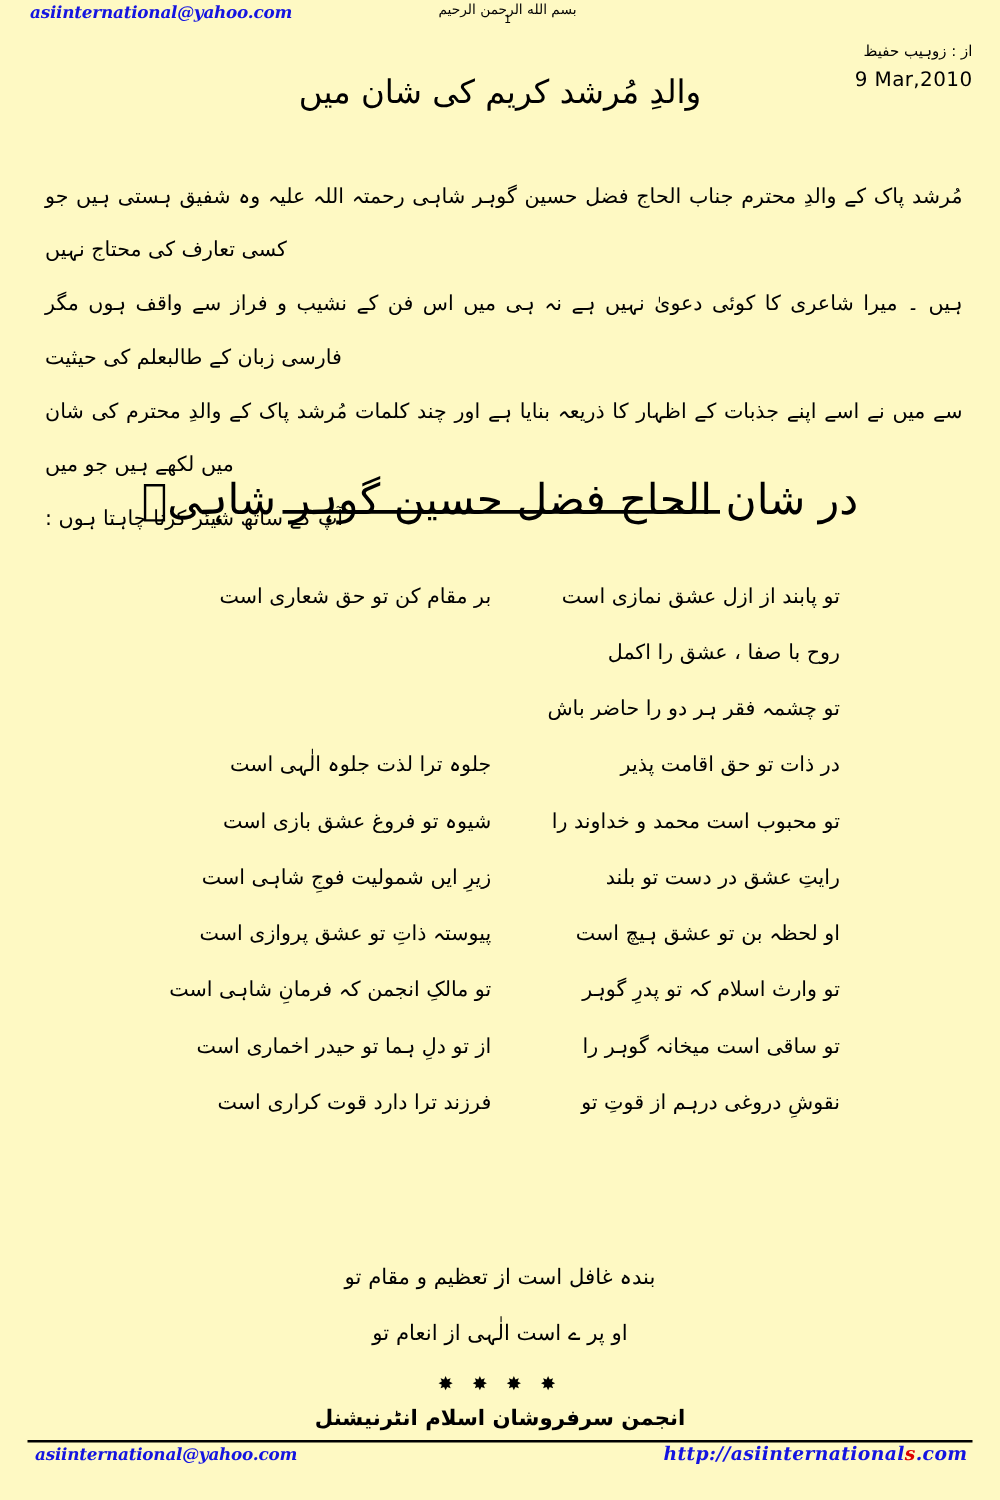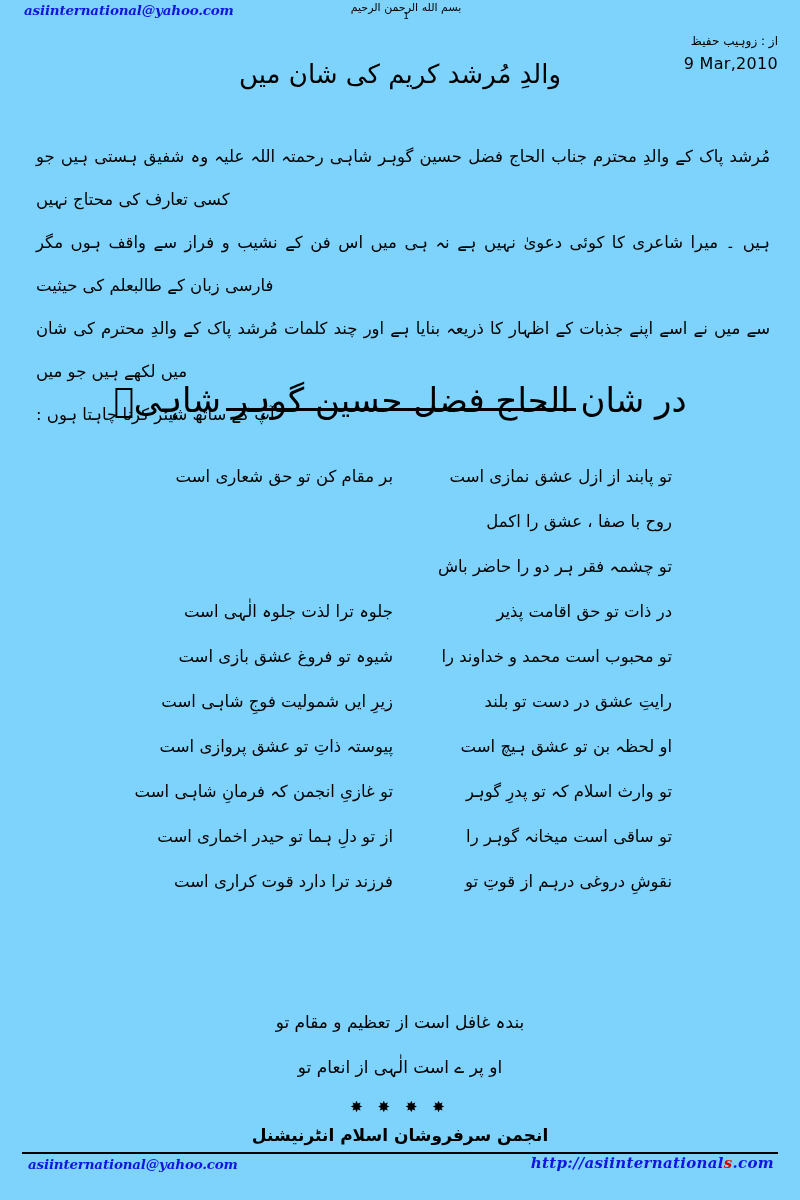--- a/index.html
+++ b/index.html
@@ -12,21 +12,21 @@
     height: 1200px;
     position: relative;
     font-family: "DejaVu Sans", sans-serif;
     color: #000000;
     overflow: hidden;
   }
 
   .page {
     position: absolute;
     inset: 0;
-    background: #7dd3fc;
+    background: #fef9c3;
   }
 
   
   .rtl {
     direction: rtl;
     unicode-bidi: bidi-override;
   }
   .urdu {
     font-family: "DejaVu Sans", sans-serif;
     font-weight: 400;
@@ -285,21 +285,21 @@
     </div>
     <div class="couplet">
       <div class="hemistich left rtl urdu">زیرِ ایں شمولیت فوجِ شاہی است</div>
       <div class="hemistich right rtl urdu">رایتِ عشق در دست تو بلند</div>
     </div>
     <div class="couplet">
       <div class="hemistich left rtl urdu">پیوستہ ذاتِ تو عشق پروازی است</div>
       <div class="hemistich right rtl urdu">او لحظہ بن تو عشق ہیچ است</div>
     </div>
     <div class="couplet">
-      <div class="hemistich left rtl urdu">تو غازیِ انجمن کہ فرمانِ شاہی است</div>
+      <div class="hemistich left rtl urdu">تو مالکِ انجمن کہ فرمانِ شاہی است</div>
       <div class="hemistich right rtl urdu">تو وارث اسلام کہ تو پدرِ گوہر</div>
     </div>
     <div class="couplet">
       <div class="hemistich left rtl urdu">از تو دلِ ہما تو حیدر اخماری است</div>
       <div class="hemistich right rtl urdu">تو ساقی است میخانہ گوہر را</div>
     </div>
     <div class="couplet">
       <div class="hemistich left rtl urdu">فرزند ترا دارد  قوت کراری است</div>
       <div class="hemistich right rtl urdu">نقوشِ دروغی درہم از قوتِ تو</div>
     </div>

